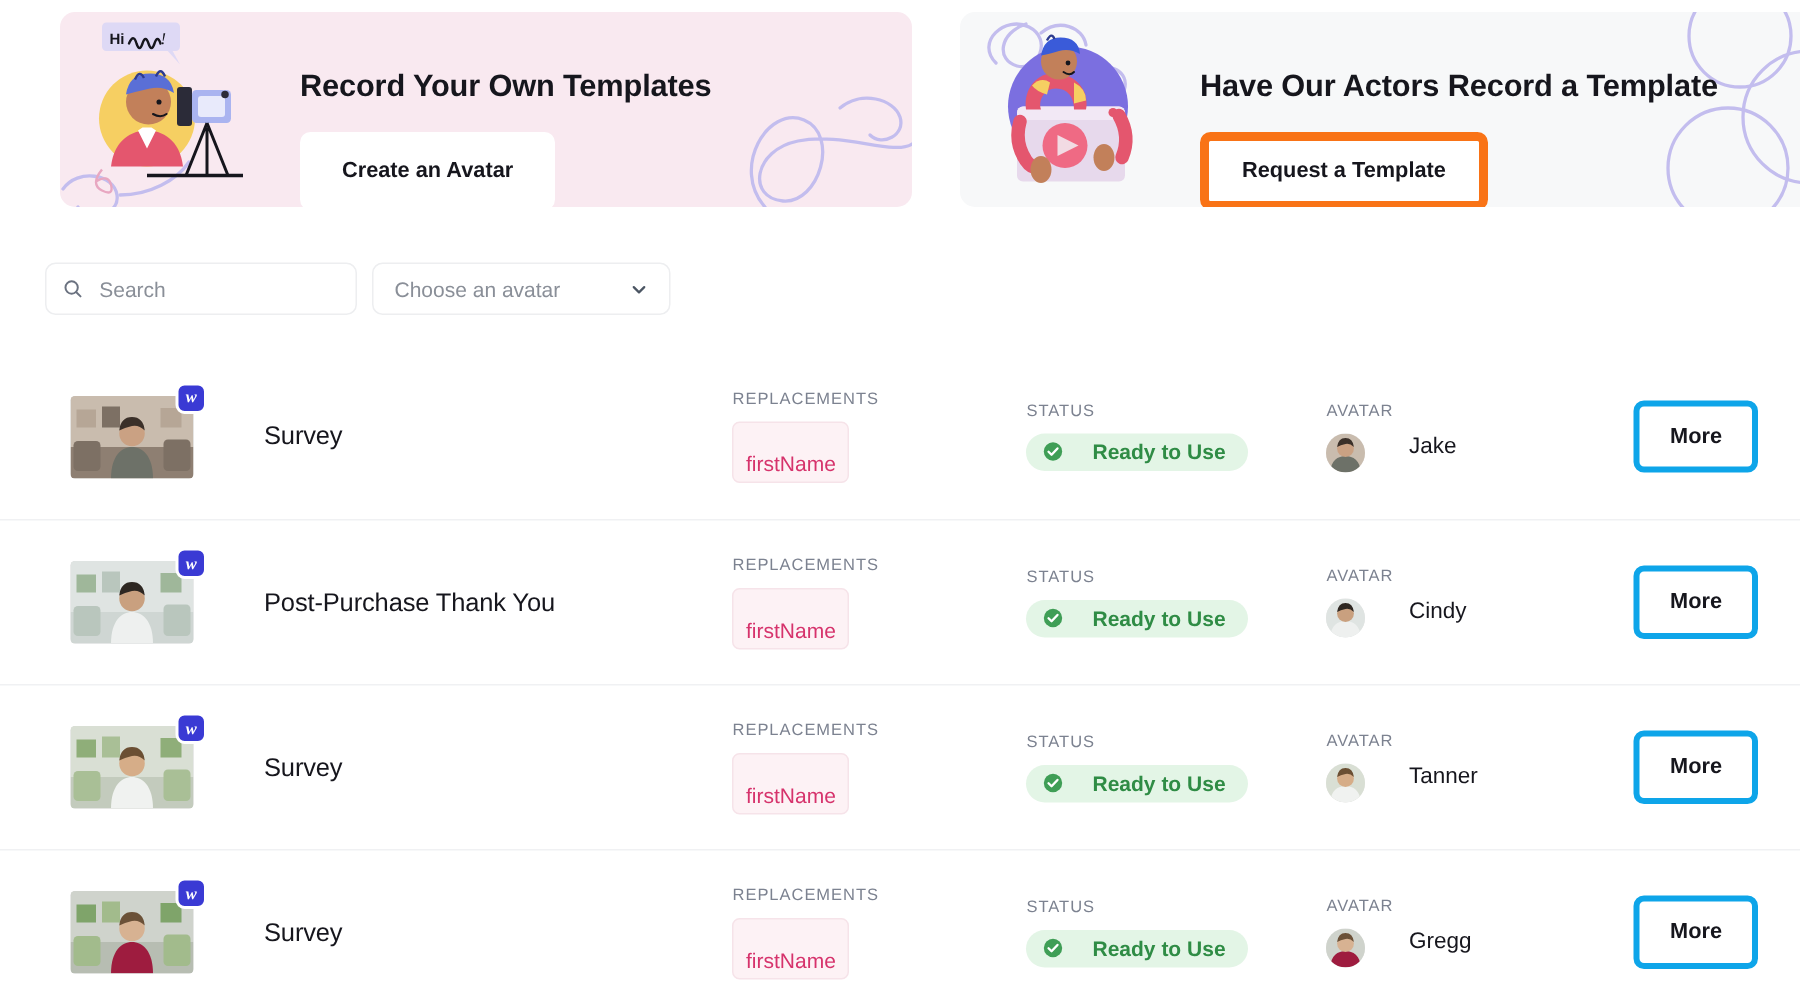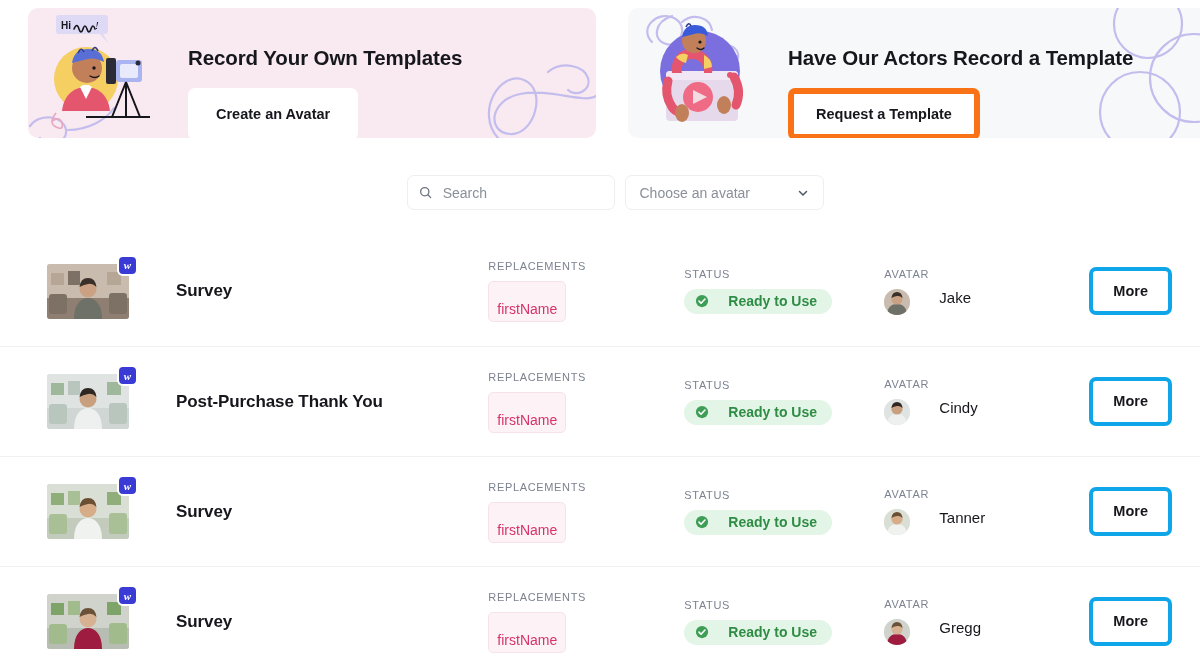--- a/index.html
+++ b/index.html
@@ -8,21 +8,21 @@
     width: 1200px; height: 670px;
     background: #ffffff;
     font-family: "Liberation Sans", sans-serif;
     overflow: hidden;
   }
 
   
   .banners {
     display: flex;
     gap: 32px;
-    padding: 8px 0 0 0;
+    padding: 8px 0 0 12px;
     height: 145px;
   }
   .banner {
     position: relative;
     border-radius: 10px;
     height: 130px;
     display: flex;
     align-items: center;
     overflow: hidden;
     flex: 0 0 auto;
@@ -78,21 +78,20 @@
     inset: 0;
     z-index: 1;
     pointer-events: none;
   }
 
   
   .filters {
     display: flex;
     gap: 10px;
     padding: 30px 0 0 30px;
-    justify-content: center;
   }
   .search-box {
     width: 208px;
     height: 35px;
     border: 1px solid #edeef0;
     border-radius: 7px;
     background: #fff;
     display: flex;
     align-items: center;
     padding: 0 11px;
@@ -162,21 +161,21 @@
     justify-content: center;
     color: #fff;
     font-size: 11px;
     font-style: italic;
     font-family: "Liberation Serif", serif;
     font-weight: bold;
   }
 
   .row-title {
     font-size: 17px;
-    font-weight: bold;
+    font-weight: normal;
     color: #16161d;
     margin-left: 47px;
     flex: 1 1 auto;
     letter-spacing: -0.1px;
   }
 
   .col { flex: 0 0 auto; }
   .col-head {
     font-size: 11px;
     letter-spacing: 0.65px;

